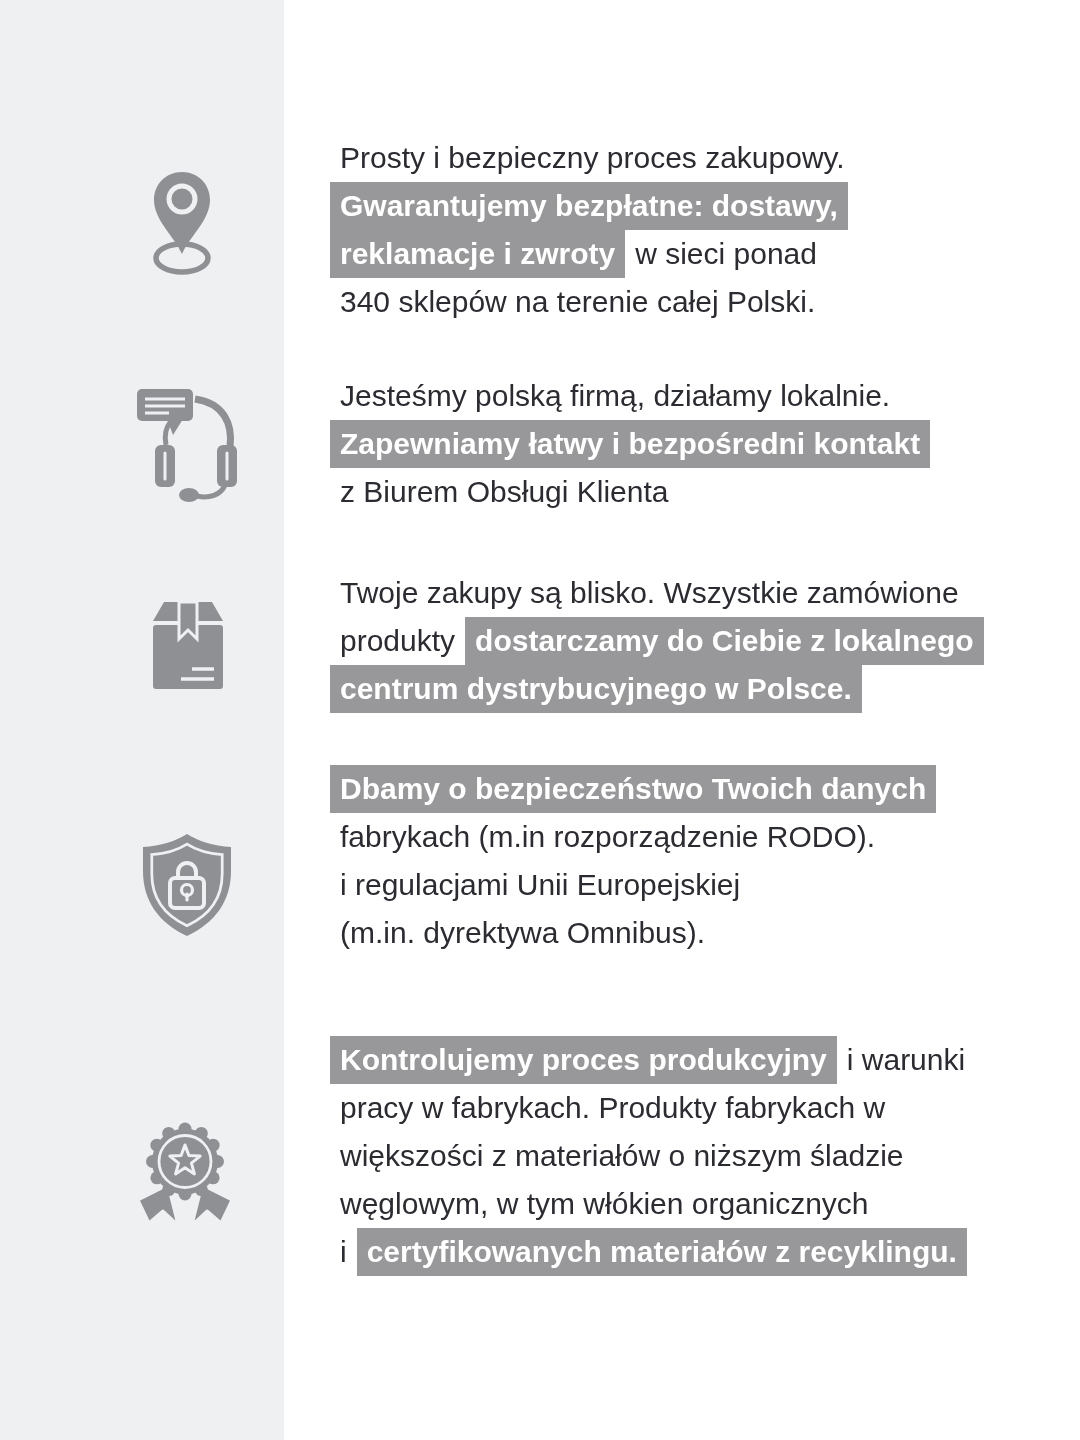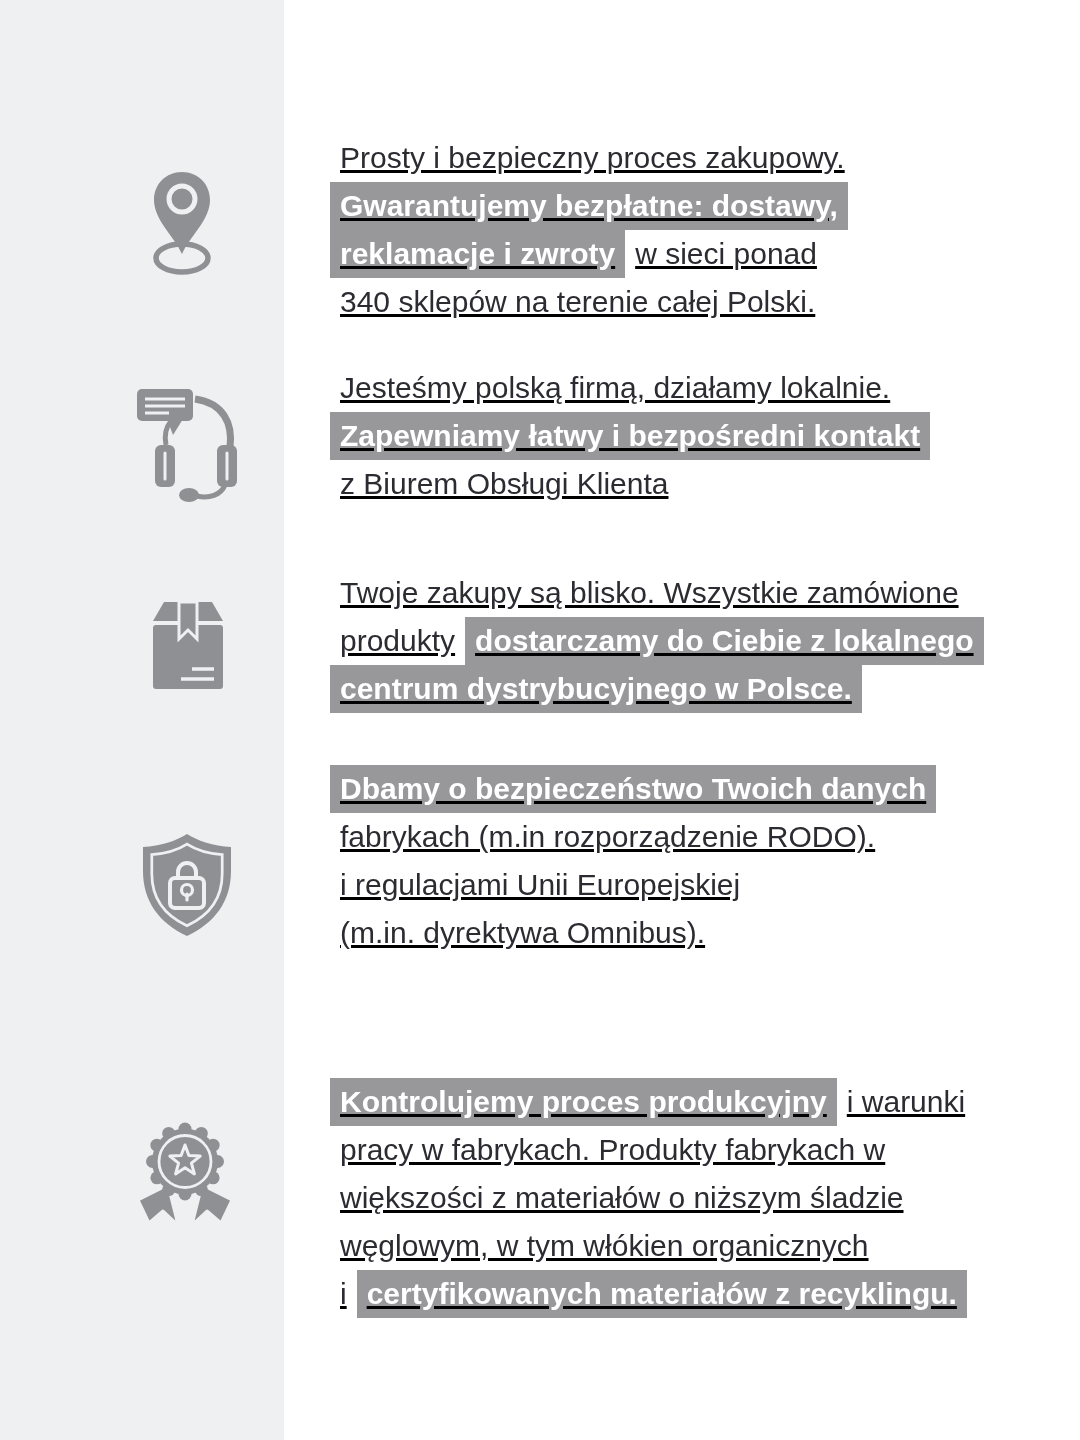--- a/index.html
+++ b/index.html
@@ -17,26 +17,26 @@
   }
   .icon { position: absolute; color: var(--icon-gray, #8f9094); }
   .icon svg { display: block; }
   #icon-pin     { left: 150px; top: 170px; }
   #icon-headset { left: 135px; top: 385px; }
   #icon-box     { left: 151px; top: 599px; }
   #icon-shield  { left: 139px; top: 831px; }
   #icon-badge   { left: 133px; top: 1117px; }
 
   .content { position: absolute; left: 330px; top: 0; width: 750px; }
-  .section { position: absolute; left: 0; text-decoration: underline; }
+  .section { position: absolute; left: 0; }
   #section-0 { top: 134px; }
-  #section-1 { top: 364px; }
+  #section-1 { top: 372px; }
   #section-2 { top: 569px; }
   #section-3 { top: 765px; }
-  #section-4 { top: 1078px; }
+  #section-4 { top: 1036px; }
 
   .line { display: flex; align-items: center; height: 48px; }
   .seg { font-size: 30px; white-space: pre; line-height: 1; }
   .seg.plain {
     color: var(--text-dark, #2b2b31);
     margin: 0 10px;
     font-weight: 400;
   }
   .seg.highlight {
     background: var(--highlight-bg, #98989b);

